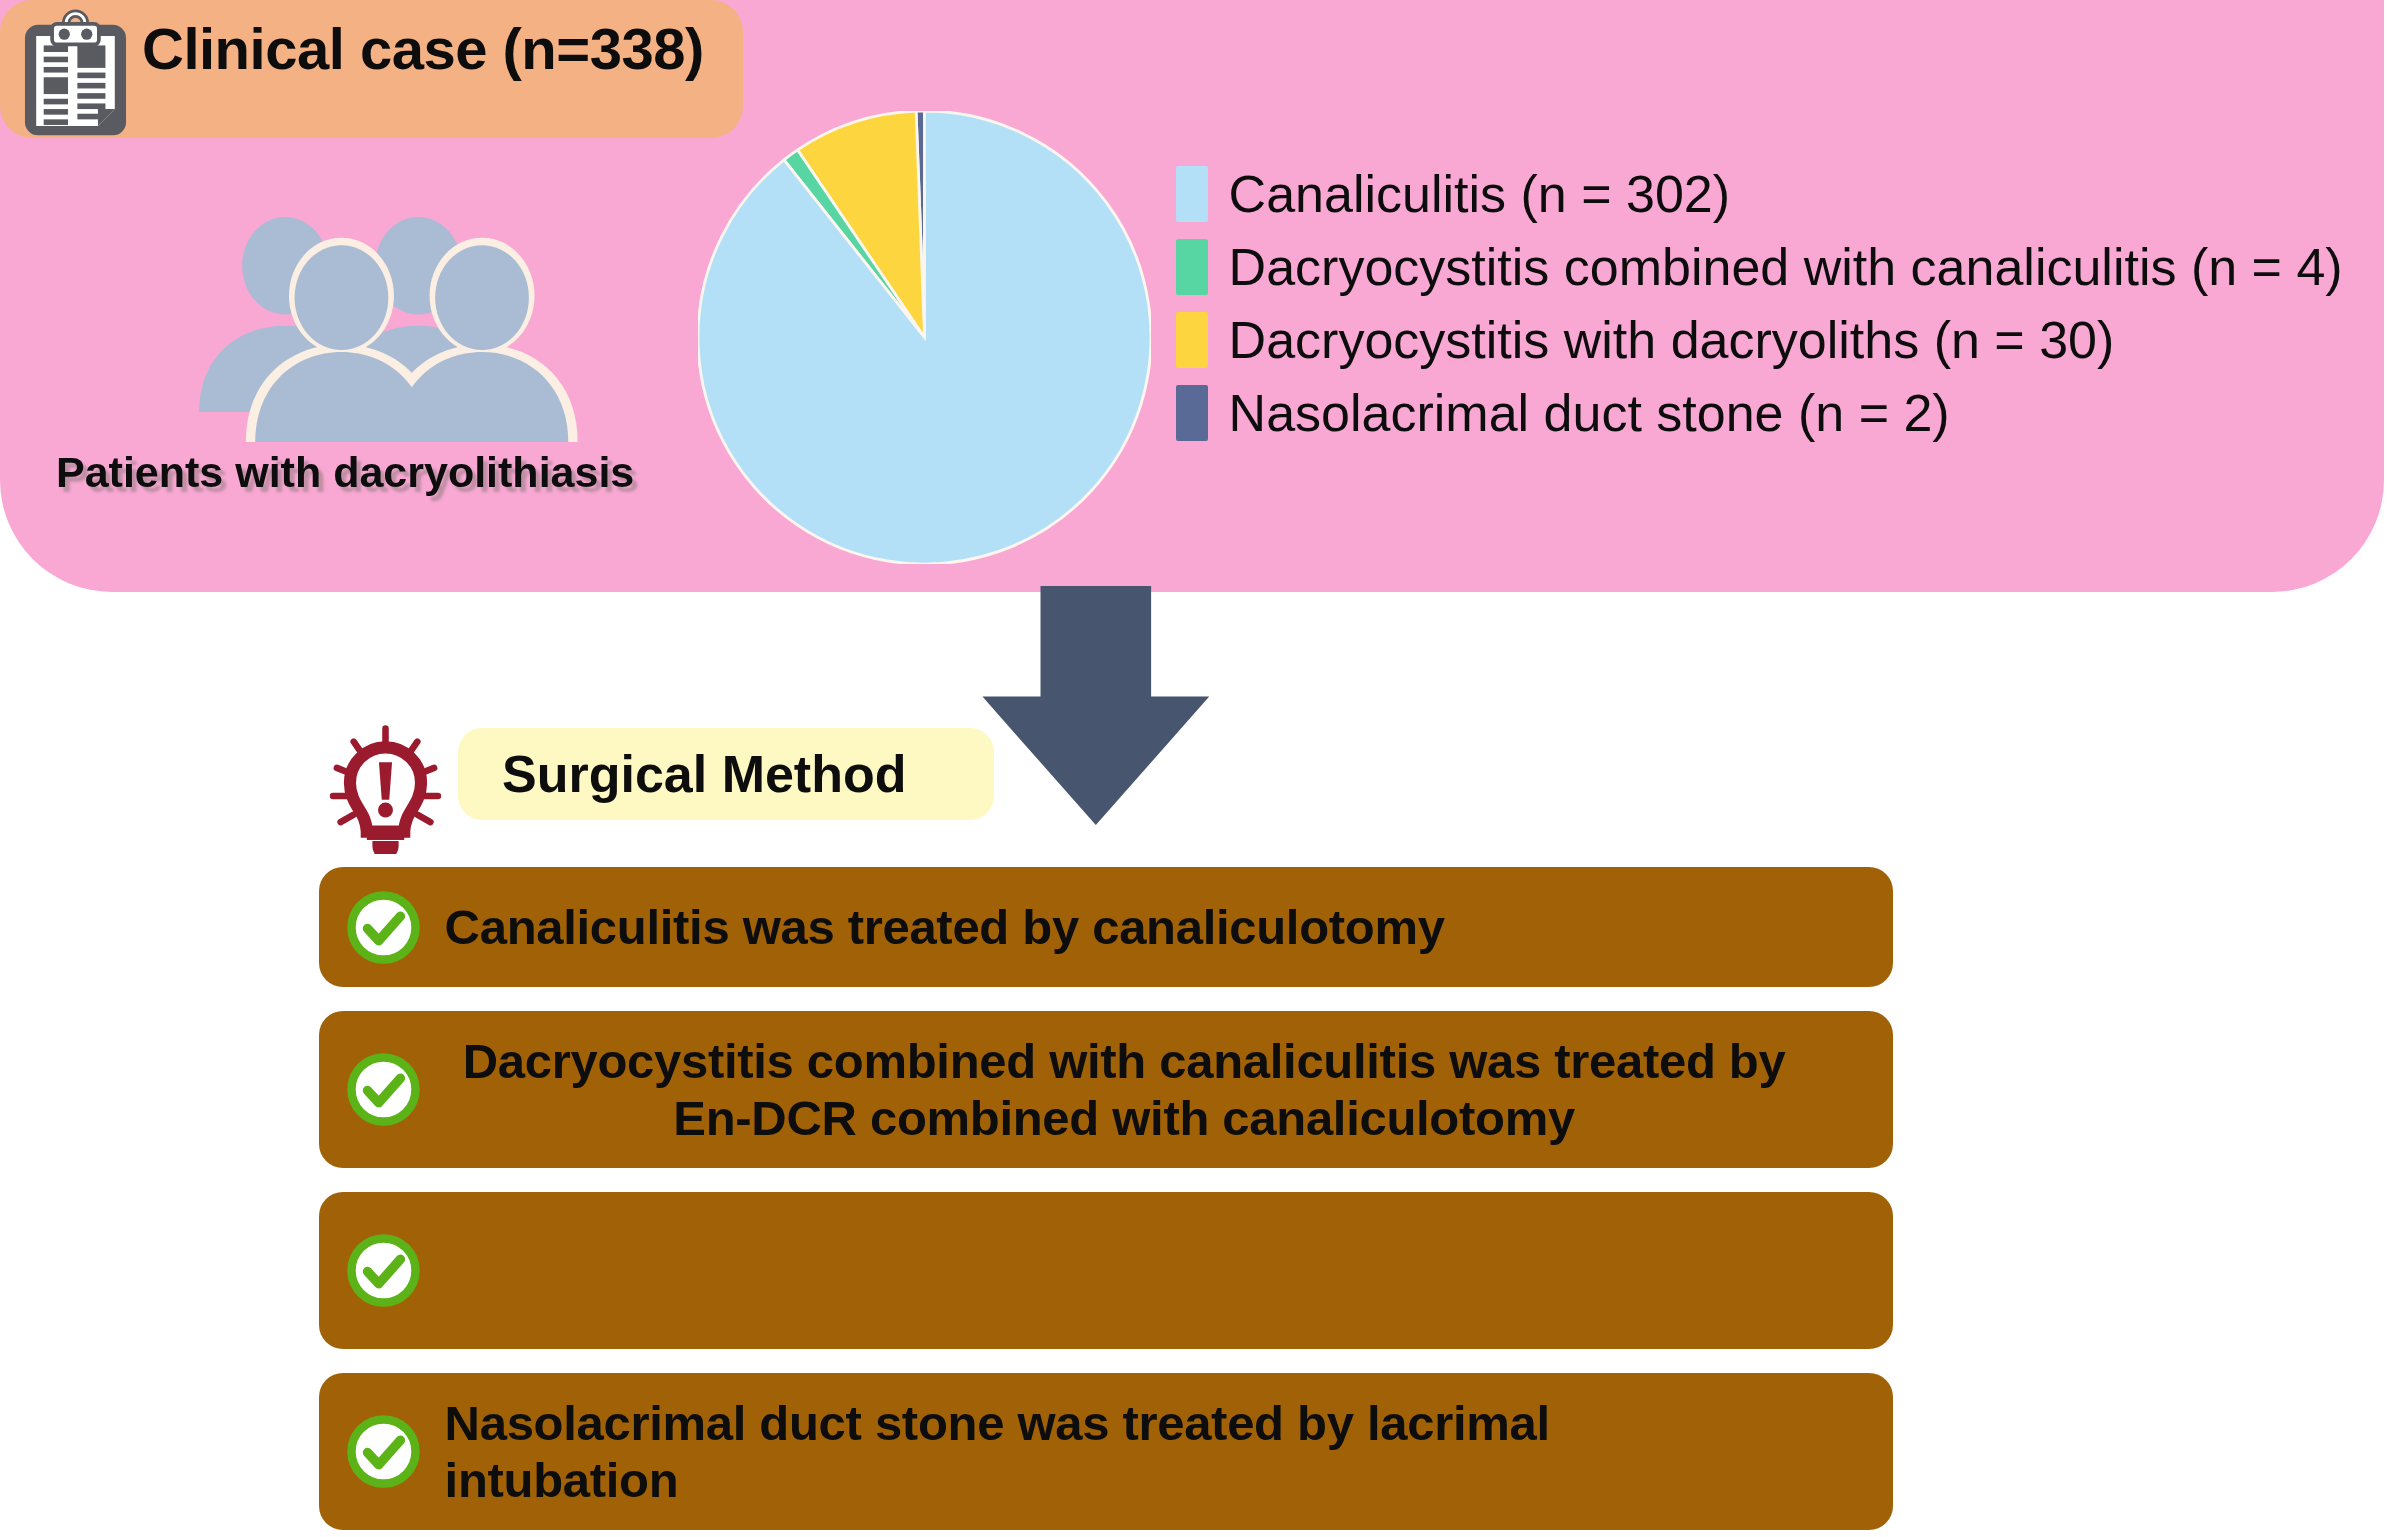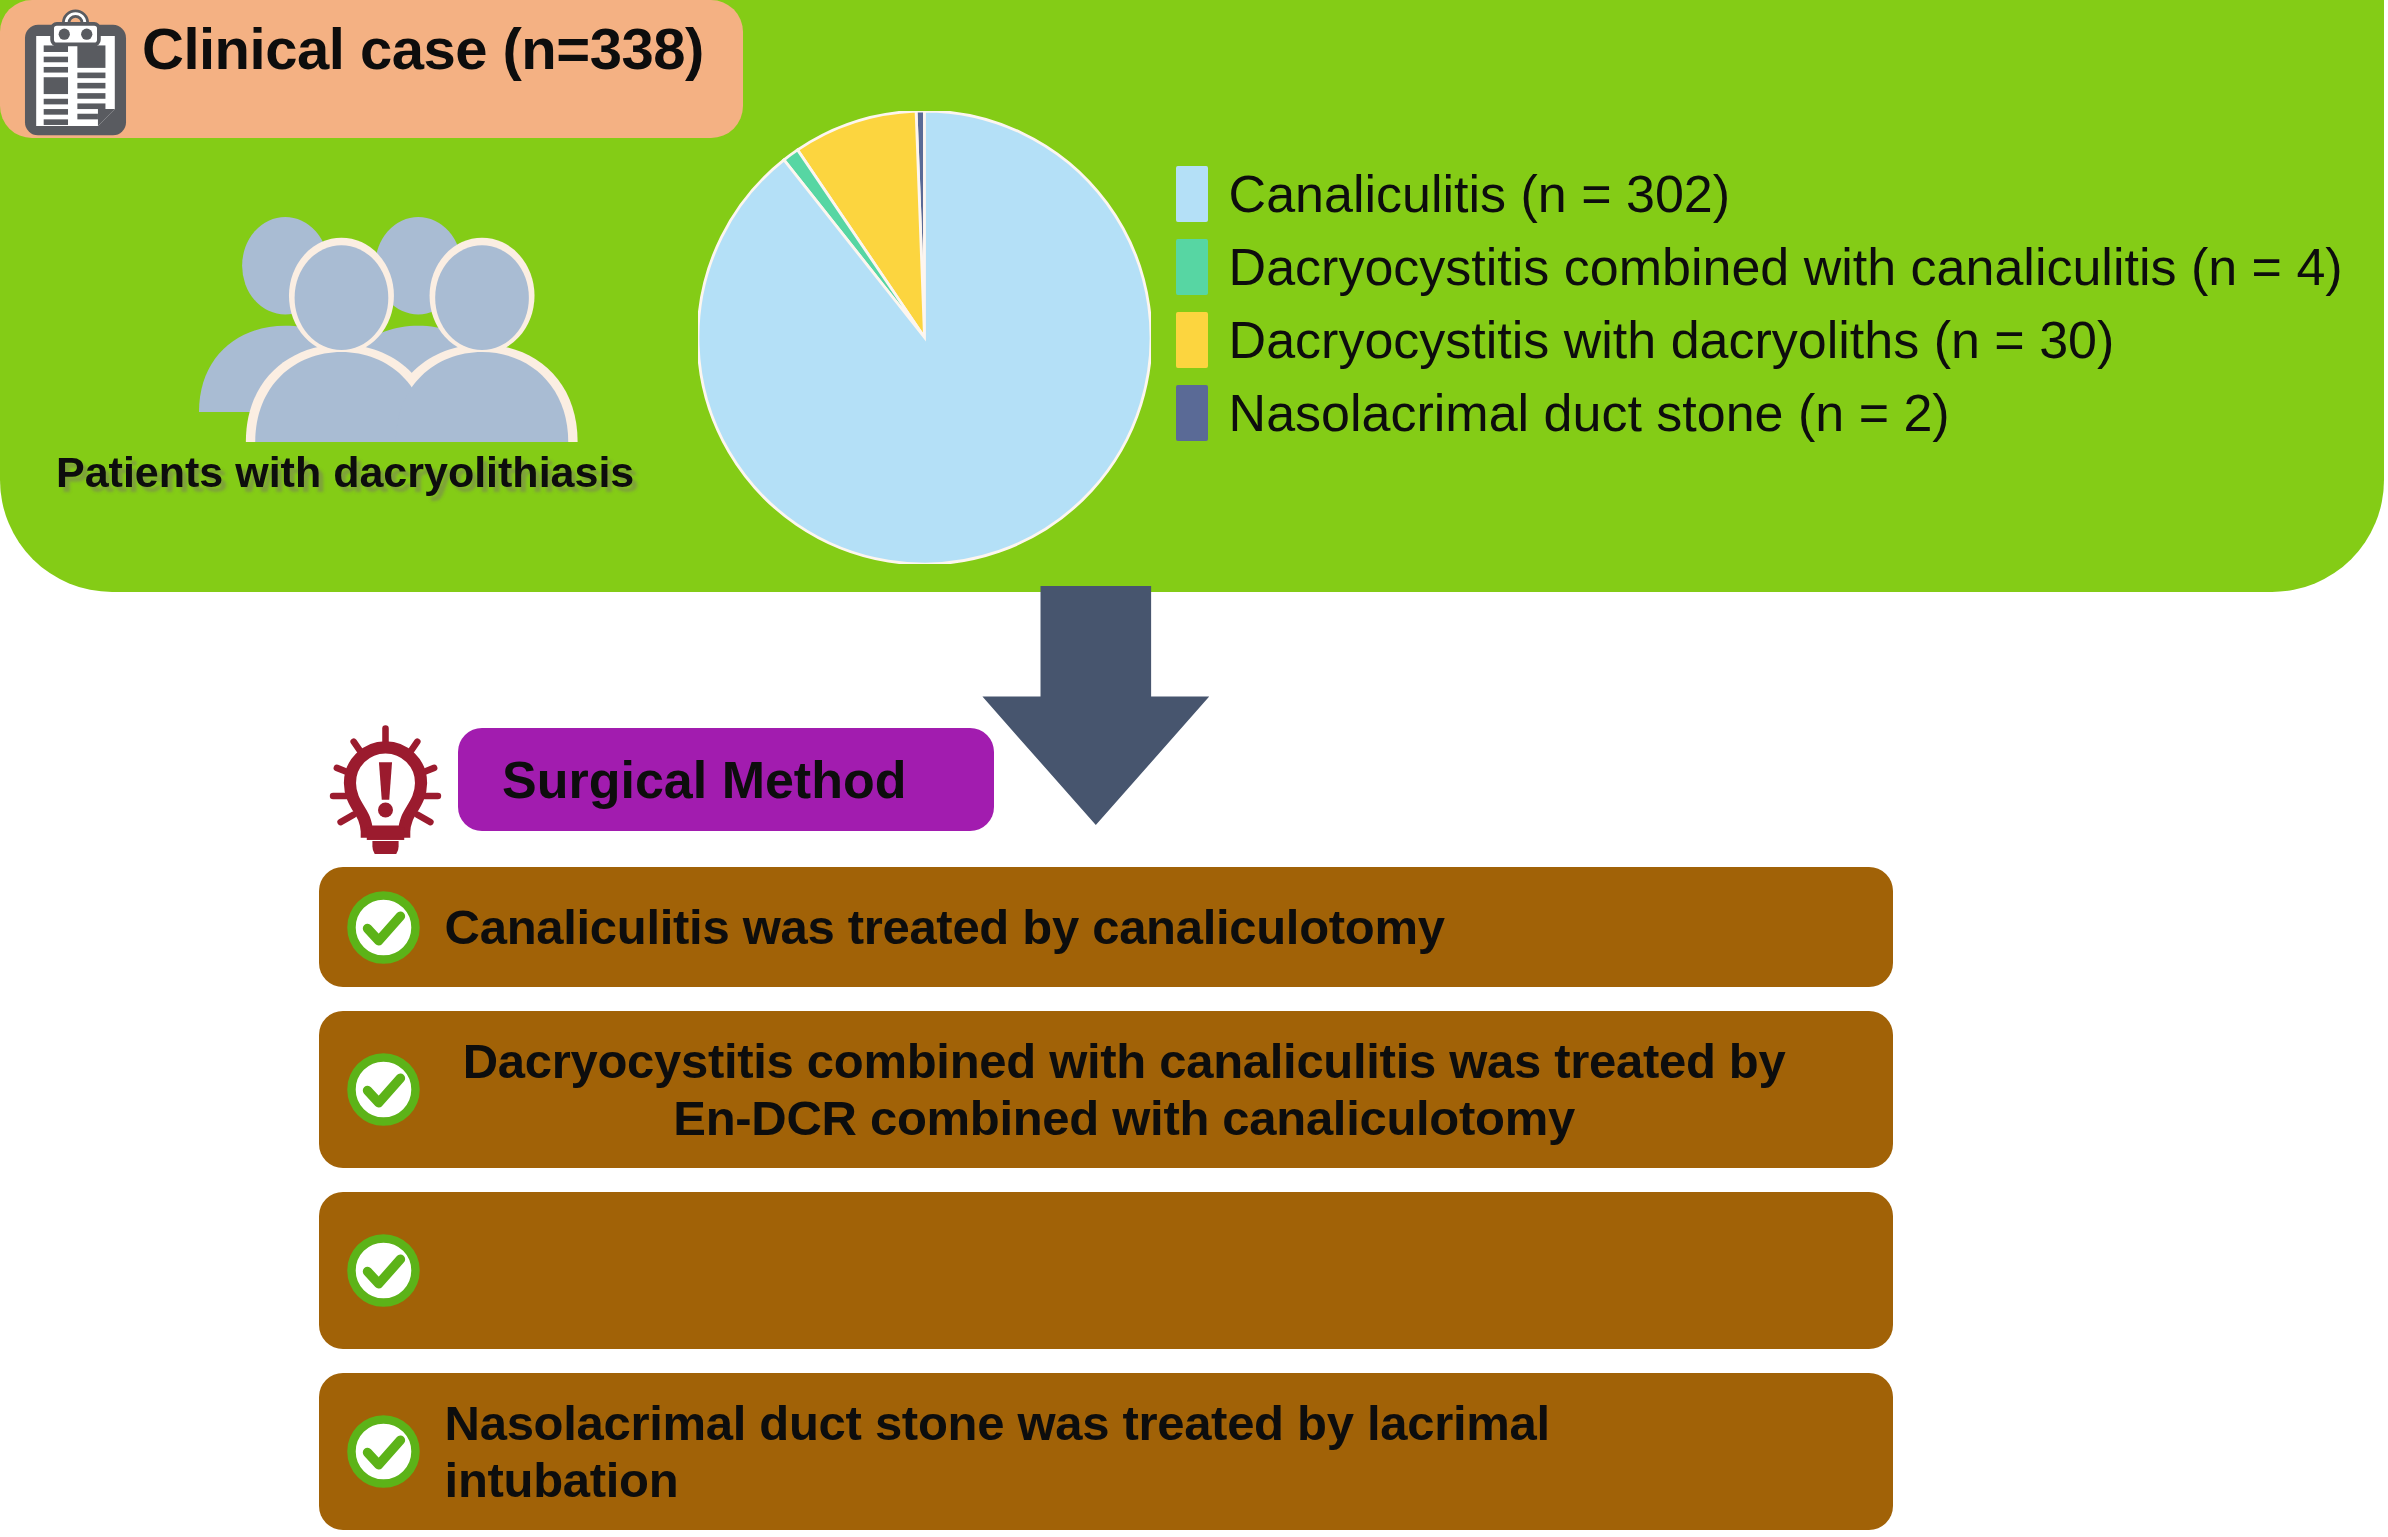--- a/index.html
+++ b/index.html
@@ -5,21 +5,21 @@
   * { margin:0; padding:0; box-sizing:border-box; }
   html,body { background:#ffffff; }
   body {
     width:2388px; height:1537px; position:relative; overflow:hidden;
     font-family:"Liberation Sans", sans-serif;
   }
 
   
   #cream-panel{
     position:absolute; left:0; top:0; width:2384px; height:592px;
-    background:#84cc16;
+    background:#f9a8d4;
     border-radius:0 0 112px 112px;
   }
 
   
   #header-badge{
     position:absolute; left:0px; top:0px; width:743px; height:138px;
     background:#F4B183; border-radius:32px;
     display:flex; align-items:center;
   }
   #header-title{
@@ -63,22 +63,22 @@
     line-height:1;
   }
 
   
   #down-arrow{
     position:absolute; left:958px; top:586px; width:300px; height:239px;
   }
 
   
   #surgical-badge{
-    position:absolute; left:458px; top:728px; width:536px; height:103px;
-    background:#a21caf; border-radius:24px;
+    position:absolute; left:458px; top:728px; width:536px; height:92px;
+    background:#fef9c3; border-radius:24px;
     display:flex; align-items:center;
   }
   #surgical-badge-label{
     margin-left:44px; font-size:52px; font-weight:bold; color:#0d0d0d;
     white-space:nowrap;
   }
   #bulb-icon{
     position:absolute; left:320px; top:723px; width:131px; height:131px;
   }
 

